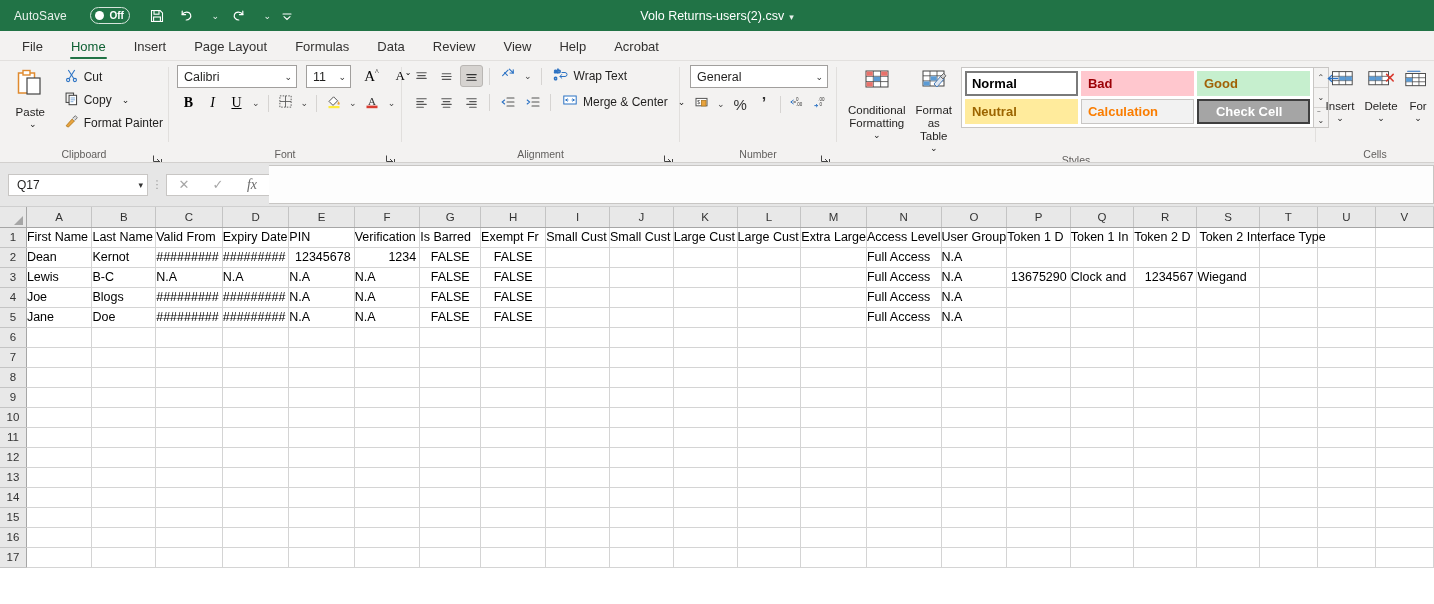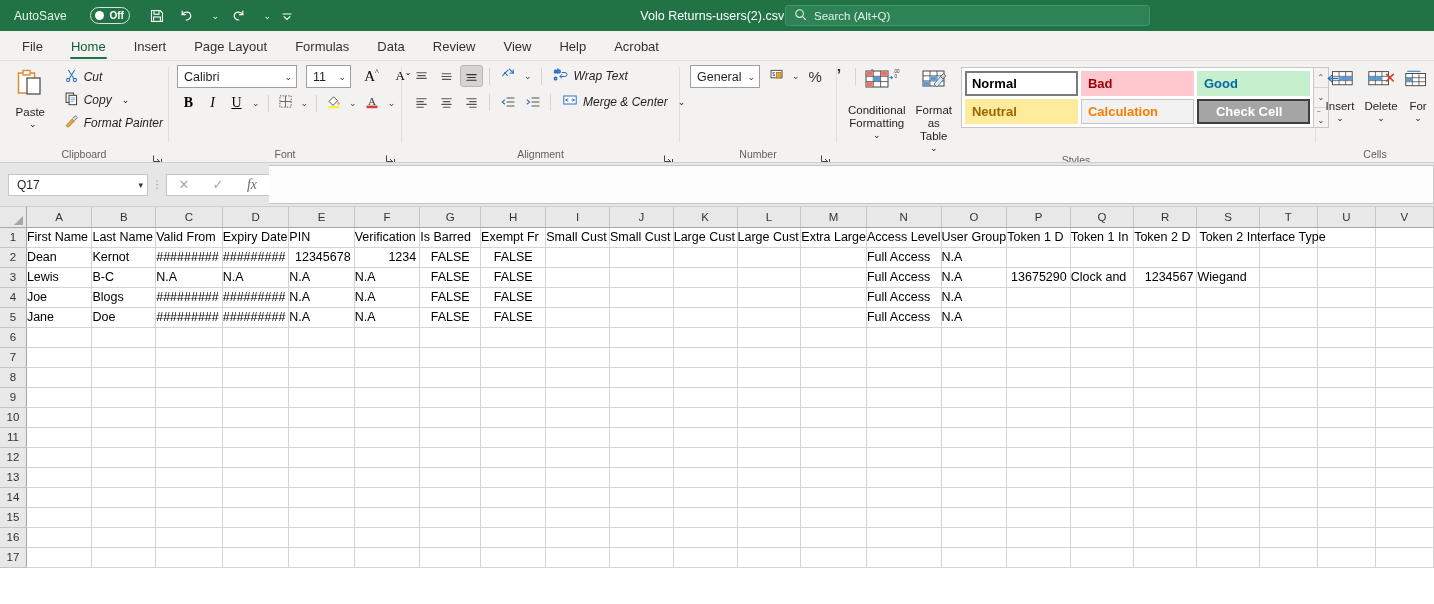--- a/index.html
+++ b/index.html
@@ -82,21 +82,21 @@
 
   .vbtn {
     display: flex; flex-direction: column; align-items: center; justify-content: flex-start;
     padding: 3px 5px 0 5px; cursor: default; border-radius: 3px;
   }
   .vbtn .lbl { font-size: 11.5px; color: #201f1e; text-align: center; line-height: 13px; margin-top: 2px; }
   .hbtn {
     display: flex; align-items: center; gap: 5px; padding: 2px 5px; border-radius: 3px;
     cursor: default; height: 22px;
   }
-  .hbtn .lbl { font-size: 12px; color: #201f1e; white-space: nowrap; font-style: italic; }
+  .hbtn .lbl { font-size: 12px; color: #201f1e; white-space: nowrap; }
   .ibtn {
     width: 23px; height: 22px; display: flex; align-items: center; justify-content: center;
     border-radius: 3px; cursor: default;
   }
   .ibtn.sel { background: #d6d3d0; border: 1px solid #b9b6b3; }
   .chev { font-size: 9px; color: #444; padding: 0 3px; cursor: default; }
 
   .inp {
     border: 1px solid #a19f9d; background: #fff; height: 23px; display: flex;
     align-items: center; padding: 0 4px 0 6px; font-size: 12.5px; color: #201f1e;
@@ -233,29 +233,20 @@
               <path d="M4 7.6 L7 10.4 L10 7.6"></path>
           </svg>
         </span>
       </div>
     </div>
 
     <div class="title-center">
       <span class="tname">Volo Returns-users(2).csv</span><span class="caret-sm">▾</span>
     </div>
 
-    <div class="searchbox">
-      <span>
-        <svg width="13" height="13" viewBox="0 0 14 14" fill="none" stroke="#e3efe8" stroke-width="1.2">
-          <circle cx="6" cy="6" r="4.1"></circle>
-            <path d="M9.2 9.2 L12.4 12.4" stroke-linecap="round"></path>
-        </svg>
-      </span>
-      <span class="sp">Search (Alt+Q)</span>
-    </div>
   </div>
 
   <div class="tabsbar">
     <div class="tab">File</div>
     <div class="tab active">Home</div>
     <div class="tab">Insert</div>
     <div class="tab">Page Layout</div>
     <div class="tab">Formulas</div>
     <div class="tab">Data</div>
     <div class="tab">Review</div>
@@ -486,21 +477,21 @@
         <svg width="11" height="11" viewBox="0 0 11 11" fill="none" stroke="#444" stroke-width="1">
           <path d="M1.5 1.5v6h6"></path>
             <path d="M9.5 9.5 L5 9.5 M9.5 9.5 L9.5 5"></path>
             <path d="M5 5 L9.5 9.5"></path>
         </svg>
       </div>
     </div>
     <div class="grp-div"></div>
 
     <div class="grp" style="width:156px;">
-      <div class="grp-body" style="padding-left:10px;gap:5px;align-items:flex-start;">
+      <div class="grp-body" style="flex-direction:column;padding-left:10px;gap:5px;align-items:flex-start;">
         <div class="inp" style="width:138px;">
           <span>General</span>
           <span class="cv">⌄</span>
         </div>
         <div style="display:flex;align-items:center;gap:1px;">
           <div class="ibtn">
             <span>
               <svg width="16" height="16" viewBox="0 0 16 16" fill="none">
                 <rect x="2" y="4.4" width="11" height="7.4" fill="#fff" stroke="#555" stroke-width="1"></rect>
                 <rect x="7.4" y="6.4" width="4.6" height="5.6" fill="#e8a33d" stroke="#b07a24" stroke-width=".8"></rect>
@@ -575,21 +566,21 @@
               <path d="M22.5 8.5 L25.6 5.4 L28 7.8 L24.9 10.9 Z" fill="#d0d0d0" stroke="#555" stroke-width=".9"></path>
             </svg>
           </span>
           <span class="lbl">Format as Table</span>
           <span class="caret-sm" style="margin-left:0;">⌄</span>
         </div>
         <div style="display:flex;margin-left:4px;">
           <div class="gallery">
             <div class="sty" style="background:#ffffff;color:#000000;border-color:#7a7a7a;box-shadow:inset 0 0 0 1px #7a7a7a;">Normal</div>
             <div class="sty" style="background:#ffc7ce;color:#9c0006;">Bad</div>
-            <div class="sty" style="background:#c6efce;color:#0369a1;">Good</div>
+            <div class="sty" style="background:#c6efce;color:#a16207;">Good</div>
             <div class="sty" style="background:#ffeb9c;color:#9c6500;">Neutral</div>
             <div class="sty" style="background:#f2f2f2;color:#fa7d00;border-color:#c8c6c4;">Calculation</div>
             <div class="sty" style="background:#a5a5a5;color:#ffffff;border:2px solid #3f3f3f;padding-left:17px;">Check Cell</div>
           </div>
           <div class="gal-scroll">
             <div>⌃</div>
             <div>⌄</div>
             <div style="line-height:6px;">‾<br>⌄</div>
           </div>
         </div>

